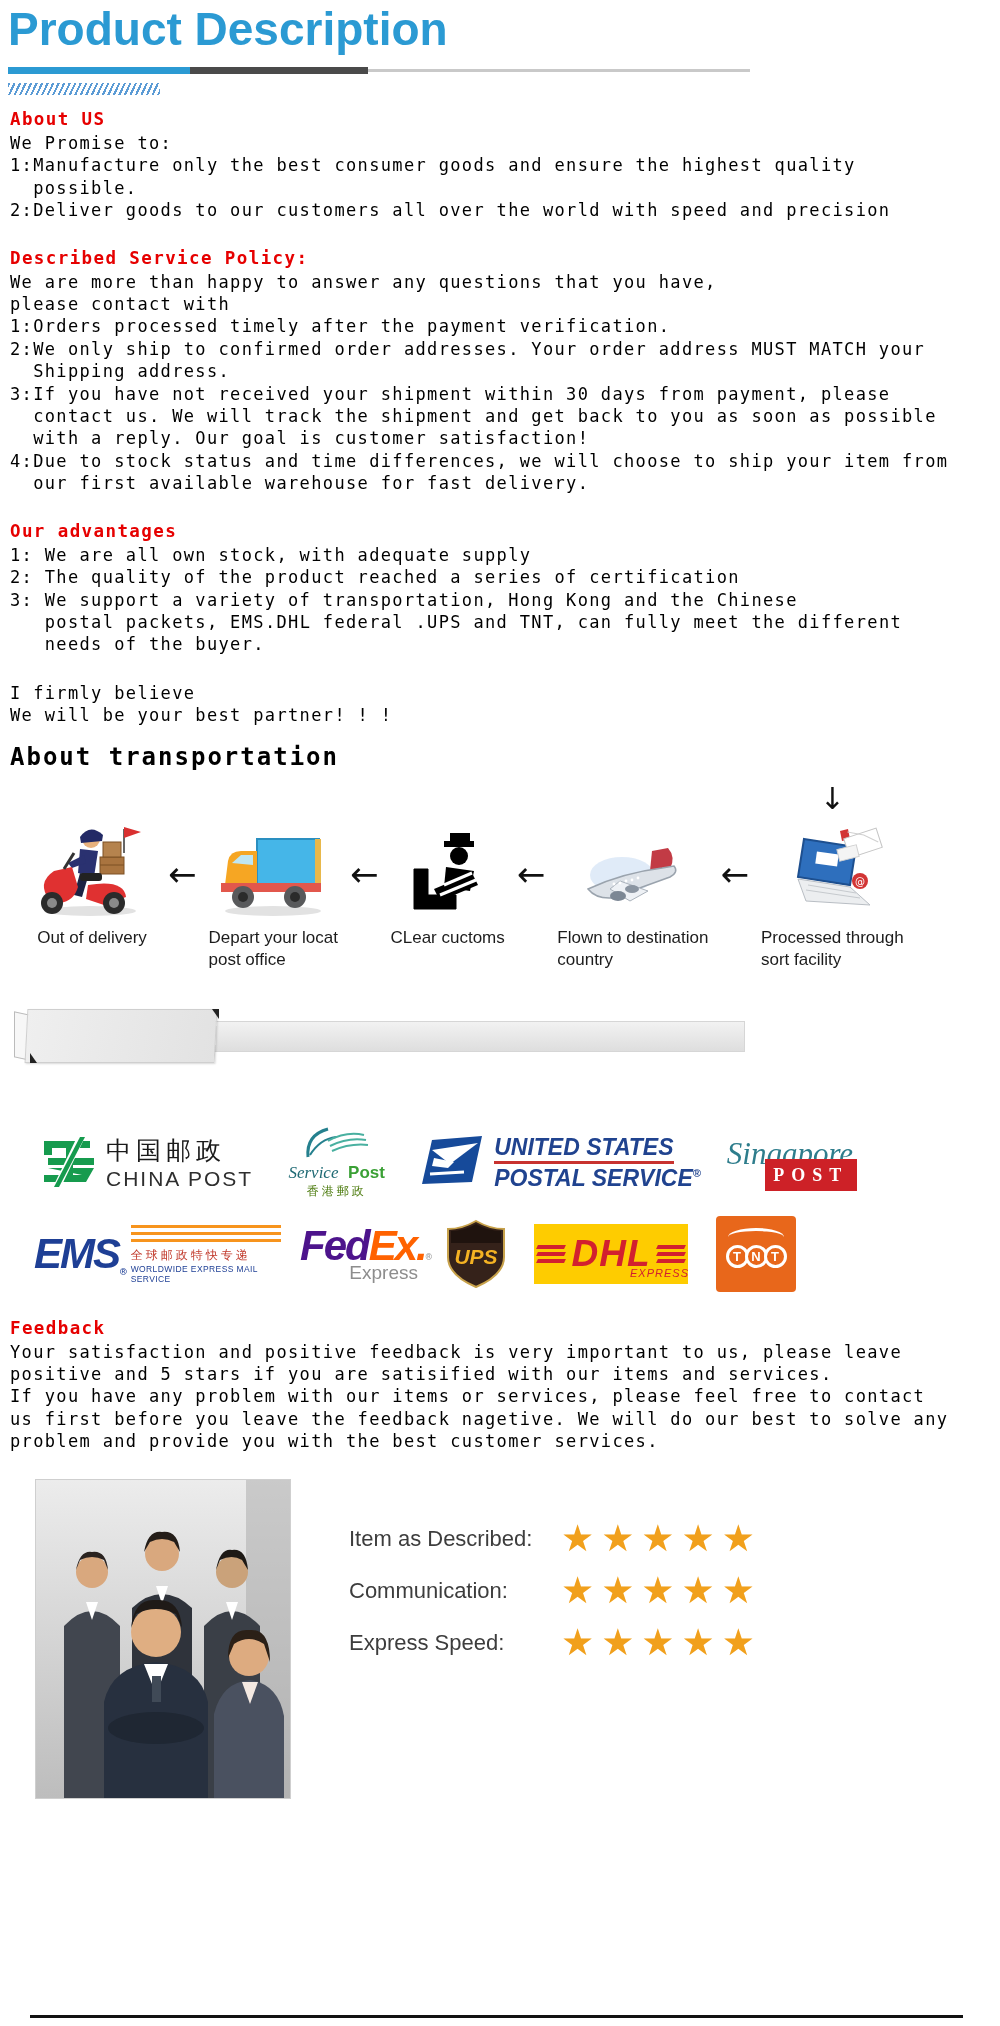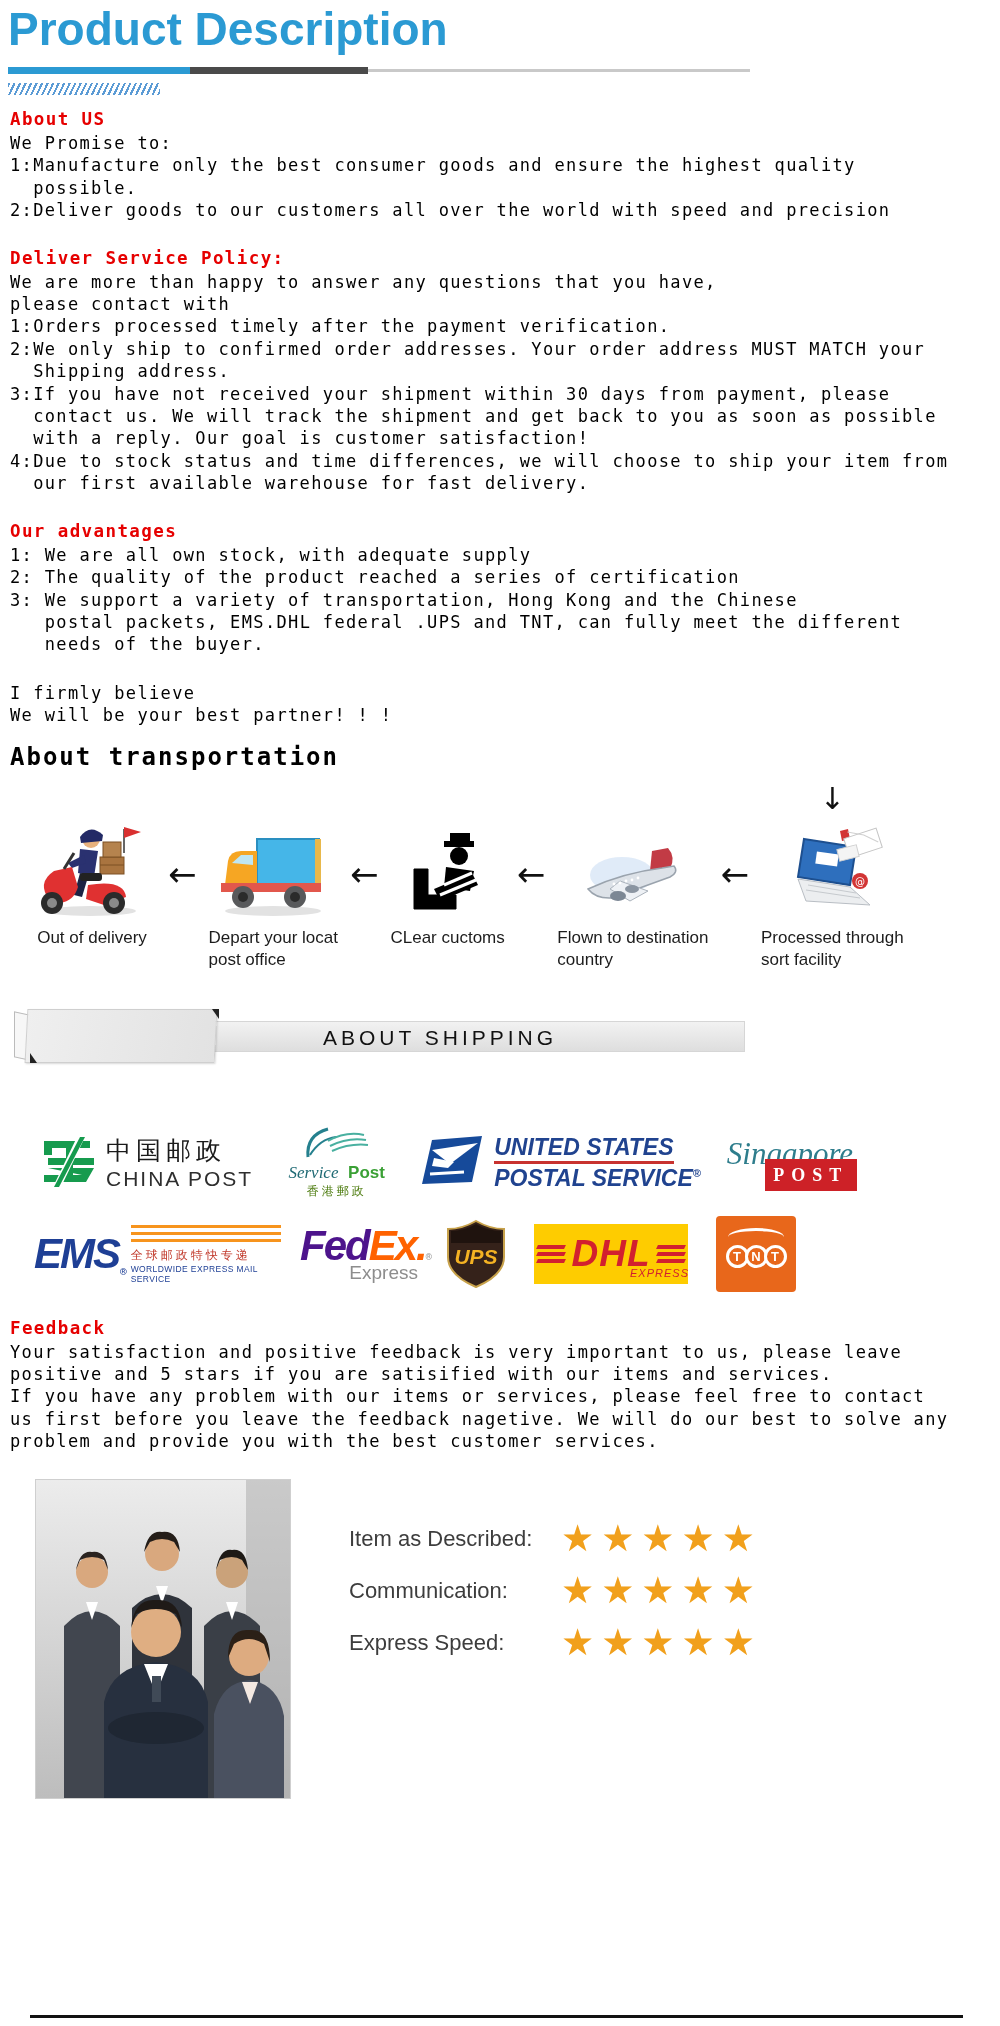--- a/index.html
+++ b/index.html
@@ -141,21 +141,21 @@
     <span class="rule-light"></span>
   </div>
   <div class="hatch"></div>
 
   <div class="red-head">About US</div>
   <div class="mono-block">We Promise to:
 1:Manufacture only the best consumer goods and ensure the highest quality
   possible.
 2:Deliver goods to our customers all over the world with speed and precision</div>
 
-  <div class="red-head gap-lg">Deliver Service Policy:</div>
+  <div class="red-head gap-lg">Described Service Policy:</div>
   <div class="mono-block">We are more than happy to answer any questions that you have,
 please contact with
 1:Orders processed timely after the payment verification.
 2:We only ship to confirmed order addresses. Your order address MUST MATCH your
   Shipping address.
 3:If you have not received your shipment within 30 days from payment, please
   contact us. We will track the shipment and get back to you as soon as possible
   with a reply. Our goal is customer satisfaction!
 4:Due to stock status and time differences, we will choose to ship your item from
   our first available warehouse for fast delivery.</div>
@@ -285,21 +285,20 @@
 sort facility</div>
     </div>
   </div>
 
   <div class="banner">
     <div class="banner-bar"></div>
     <div class="banner-fold"></div>
     <div class="banner-tag"></div>
     <div class="tag-nick-t"></div>
     <div class="tag-nick-b"></div>
-    <div class="banner-label">ABOUT SHIPPING</div>
   </div>
 
   <div class="logo-row1">
 
     <div class="cpost">
       <svg width="58" height="58" viewBox="0 0 58 58">
         <g fill="#169b4e">
           <polygon points="4,8 50,8 50,15 12,15 12,22 4,22"></polygon>
           <polygon points="8,25 54,25 54,32 8,32"></polygon>
           <polygon points="8,35 54,35 46,49 4,49 4,42 42,42"></polygon>

